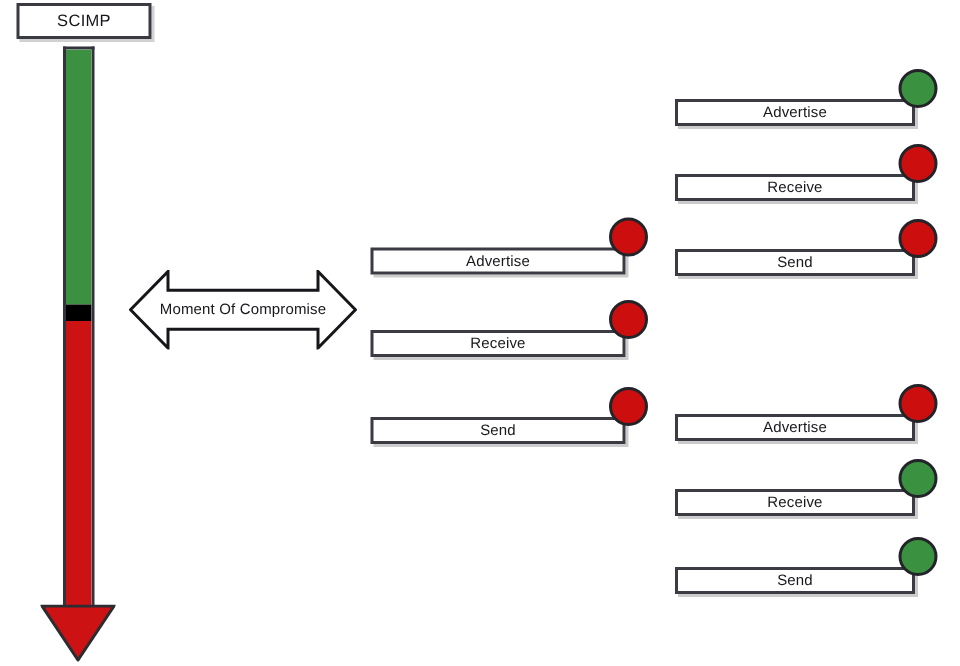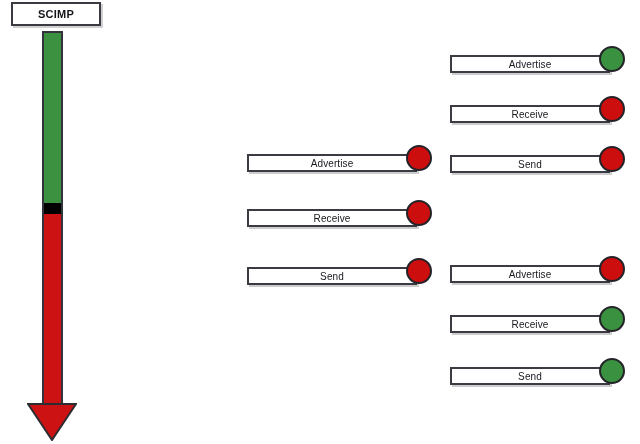--- a/index.html
+++ b/index.html
@@ -80,21 +80,21 @@
     letter-spacing: 0.1px;
   }
 
   
   .msg-row {
     position: absolute;
     height: 26px;
   }
   .msg-bar {
     position: absolute;
-    top: 9px;
+    top: 20px;
     left: 0;
     height: 18px;
     box-sizing: border-box;
     border: 2px solid #3b3b43;
     background: #ffffff;
     display: flex;
     align-items: center;
     justify-content: center;
     font-size: 10px;
     color: #18181d;
@@ -111,35 +111,41 @@
     border: 2px solid #23232a;
   }
   .dot-red   { background: #cc0e0e; }
   .dot-green { background: #3a9140; }
 </style>
 </head>
 <body>
 
 <div id="canvas">
 
-  <div class="title-box" id="title-scimp" style="left: 11px; top: 2px; width: 90px; height: 24px; font-weight: bold;">SCIMP</div>
+  <div class="title-box" id="title-scimp" style="left: 11px; top: 2px; width: 90px; height: 24px;">SCIMP</div>
 
   <div class="timeline" id="timeline" style="left: 42px; top: 31px;">
     <div class="timeline-shaft" id="timeline-shaft" style="left: 0px; top: 0px; width: 21px; height: 374px;">
       <div class="seg seg-green" id="seg-green" style="height: 170px; background: rgb(60, 145, 64);"></div>
       <div class="seg seg-black" id="seg-black" style="height: 11px; background: rgb(0, 0, 0);"></div>
       <div class="seg seg-red" id="seg-red" style="height: 193px; background: rgb(204, 18, 18);"></div>
     </div>
     <div class="timeline-head" id="timeline-head" style="left: -15px; top: 372px;">
       <svg width="50" height="38" viewBox="0 0 50 38">
         <polygon points="1,1 49,1 25,37" fill="#cc1212" stroke="#2c2c33" stroke-width="2"></polygon>
       </svg>
     </div>
   </div>
 
+  <div class="moc" id="moc-arrow" style="left: 86px; top: 180px; width: 152px; height: 53px;">
+    <svg id="moc-svg" width="152" height="53" viewBox="0 0 152 53" preserveAspectRatio="none">
+      <polygon id="moc-poly" points="1,26.5 26,1 26,13.5 126,13.5 126,1 151,26.5 126,52 126,39.5 26,39.5 26,52" fill="#ffffff" stroke="#16161b" stroke-width="2" stroke-linejoin="miter"></polygon>
+    </svg>
+    <div class="moc-label">Moment Of Compromise</div>
+  </div>
 
   <div id="rows-host">
       <div class="msg-row" style="left: 247px; top: 145px; width: 185px;">
         <div class="msg-bar" style="width: 170px;">Advertise</div>
         <div class="msg-dot dot-red" style="left: 159px; background: rgb(204, 14, 14);"></div>
       </div>
       <div class="msg-row" style="left: 247px; top: 200px; width: 185px;">
         <div class="msg-bar" style="width: 170px;">Receive</div>
         <div class="msg-dot dot-red" style="left: 159px; background: rgb(204, 14, 14);"></div>
       </div>

